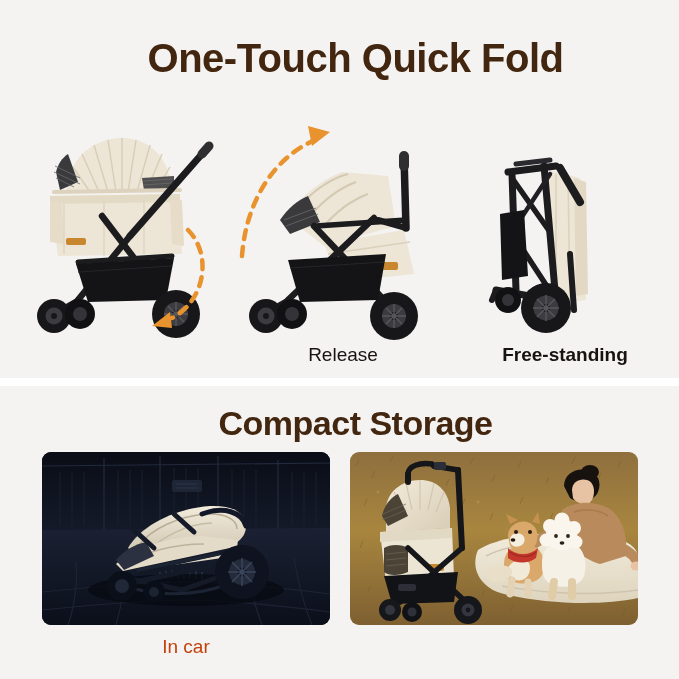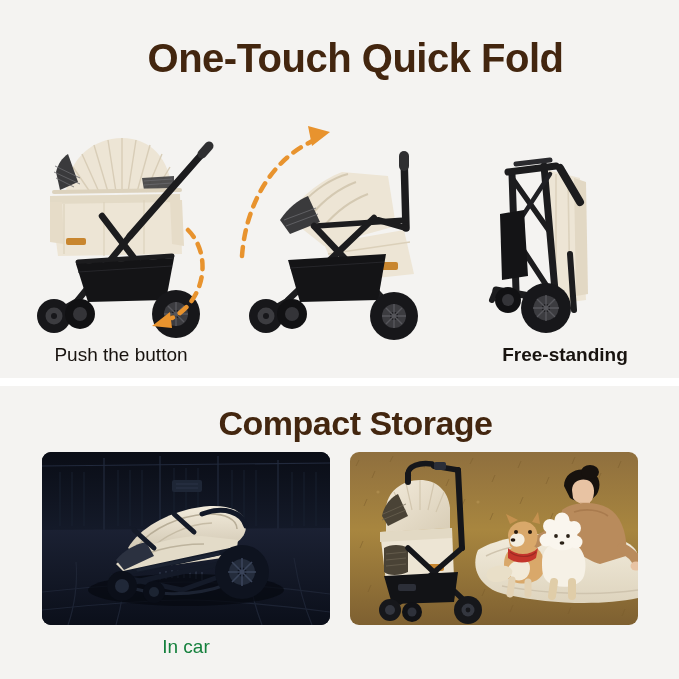--- a/index.html
+++ b/index.html
@@ -103,21 +103,21 @@
   }
   #photo-incar  { left: 42px; }
   #photo-camp   { left: 350px; }
 
   .photo-caption {
     position: absolute;
     top: 250px;
     width: 288px;
     text-align: center;
     font-size: 19px;
-    color: #15803d;
+    color: #c2410c;
     white-space: nowrap;
   }
   #caption-incar { left: 42px; }
   #caption-camp  { left: 350px; }
 
   svg { display: block; }
 </style>
 </head>
 <body>
 
@@ -283,21 +283,21 @@
           </g>
 
           <circle cx="56" cy="196" r="13" fill="#111113"></circle>
           <circle cx="56" cy="196" r="6" fill="#343438"></circle>
 
           <path d="M118 150 L122 206" stroke="#1C1C1E" stroke-width="6" fill="none" stroke-linecap="round"></path>
         </svg>
       </div>
     </div>
 
-    <div class="step-caption" id="caption-1">Push the button</div>
+    <div class="step-caption" id="caption-2">Release</div>
     <div class="step-caption" id="caption-3">Free-standing</div>
   </div>
 
   <div class="divider-band"></div>
 
   <div id="section-storage">
 
     <div class="section-title" id="title-storage" style="top:18px;">Compact Storage</div>
 
     <div class="photo" id="photo-incar">

